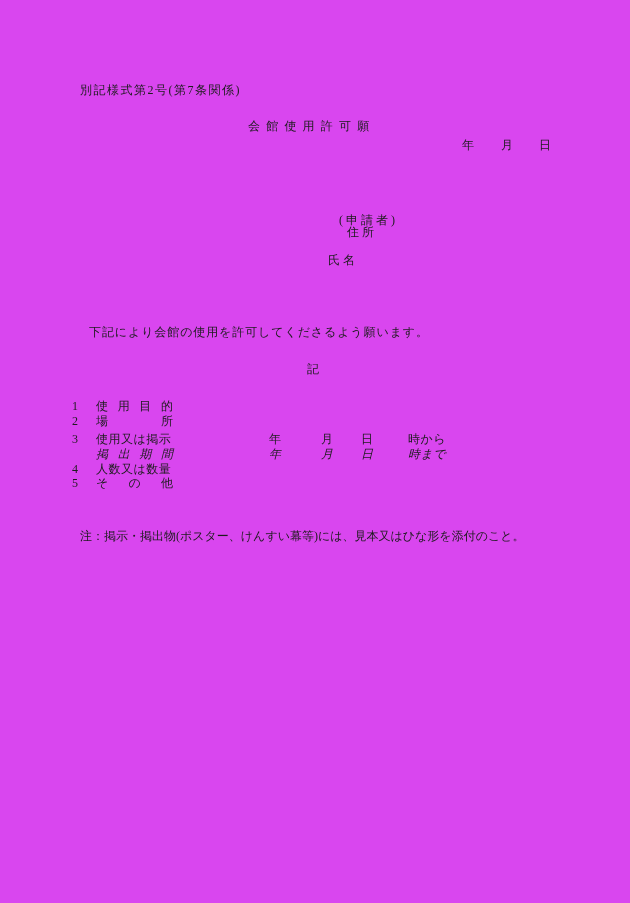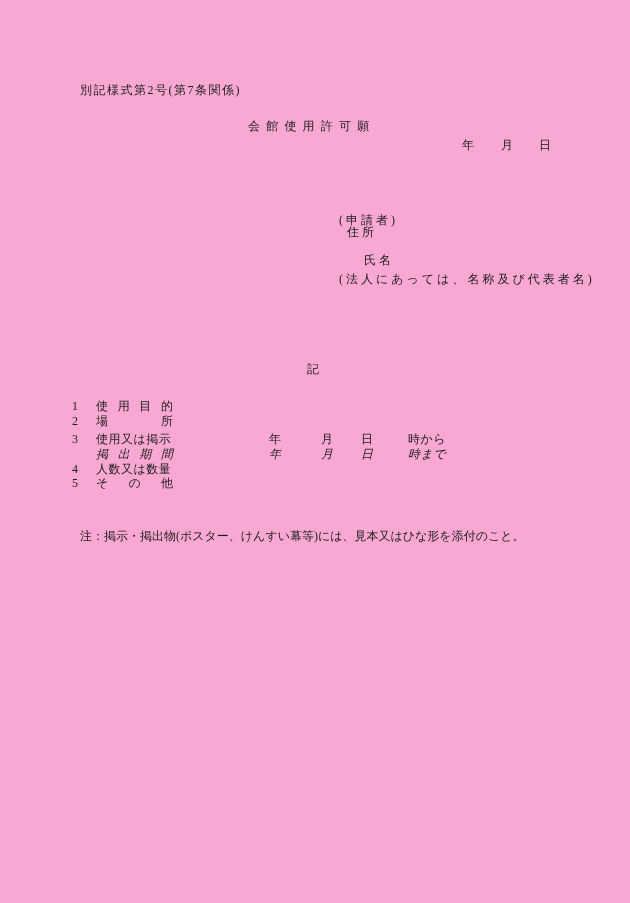--- a/index.html
+++ b/index.html
@@ -3,21 +3,21 @@
 <meta charset="utf-8">
 <style>
   html, body { margin: 0; padding: 0; }
   body {
     width: 630px; height: 903px;
     background: #fdfdfd;
     overflow: hidden;
     font-family: "Liberation Serif", "DejaVu Serif", serif;
     color: #1c1c1c;
   }
-  .page { position: relative; width: 630px; height: 903px; background: #f9a8d4; }
+  .page { position: relative; width: 630px; height: 903px; background: #d946ef; }
   .line {
     position: absolute;
     left: 0; width: 630px;
     font-size: 12px; line-height: 16px;
     letter-spacing: 0.5px;
     white-space: pre;
   }
   .tok { position: absolute; top: 0; }
   
   .jlabel {
@@ -50,23 +50,23 @@
 
   <div class="line" style="top:137px;">
     <span class="tok hd-year">年</span>
     <span class="tok hd-month">月</span>
     <span class="tok hd-day">日</span>
   </div>
 
 
   <div class="line" style="top:212px; left:339px; width:auto; letter-spacing:3px;">(申請者)</div>
   <div class="line" style="top:224px; left:347px; width:auto; letter-spacing:3px;">住所</div>
-  <div class="line" style="top:252px; left:364px; width:auto; letter-spacing:3px;">氏名</div>
-  <div class="line" style="top:271px; left:339px; width:auto; letter-spacing:3px;">(法人にあっては、名称及び代表者名)</div>
+  <div class="line" style="top:252px; left:328px; width:auto; letter-spacing:3px;">氏名</div>
 
+  <div class="line" style="top:324px; left:89px; width:auto; letter-spacing:0.9px;">下記により会館の使用を許可してくださるよう願います。</div>
 
   <div class="line" style="top:361px; left:307px; width:auto;">記</div>
 
   <div class="line" style="top:398px;">
     <span class="tok num">1</span>
     <span class="tok lbl jlabel">使 用 目 的</span>
   </div>
 
   <div class="line" style="top:413px;">
     <span class="tok num">2</span>

